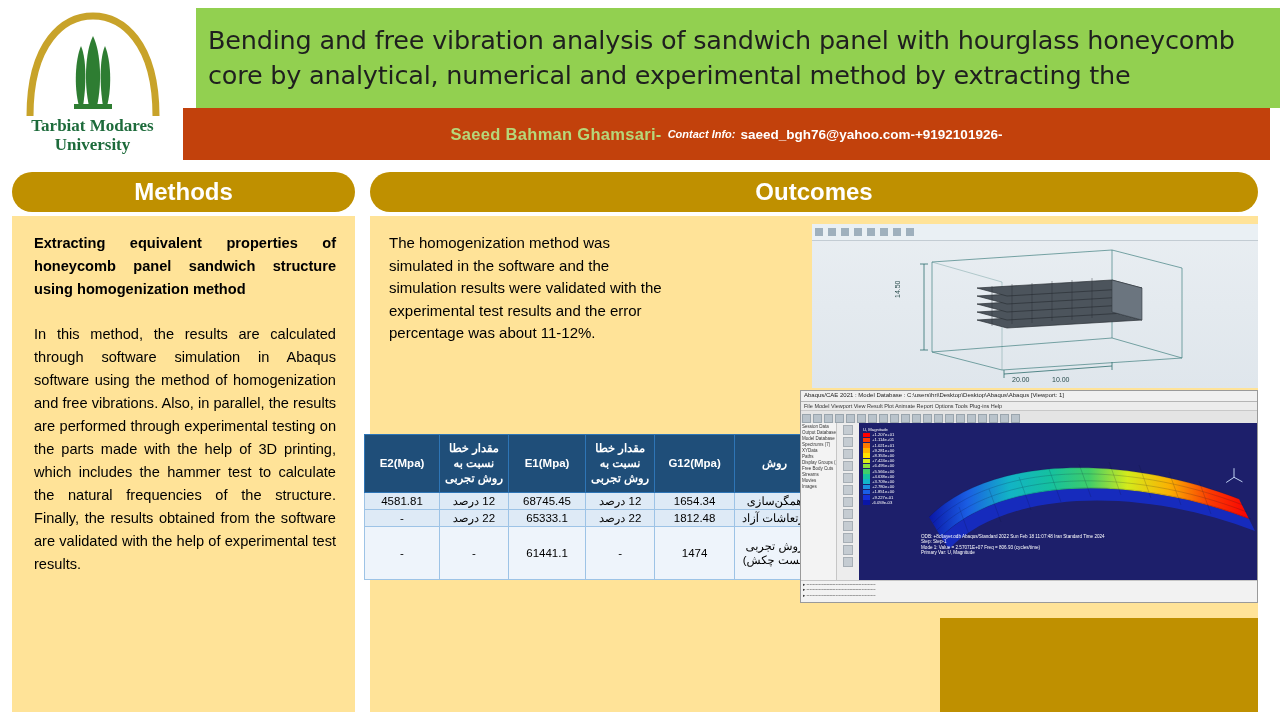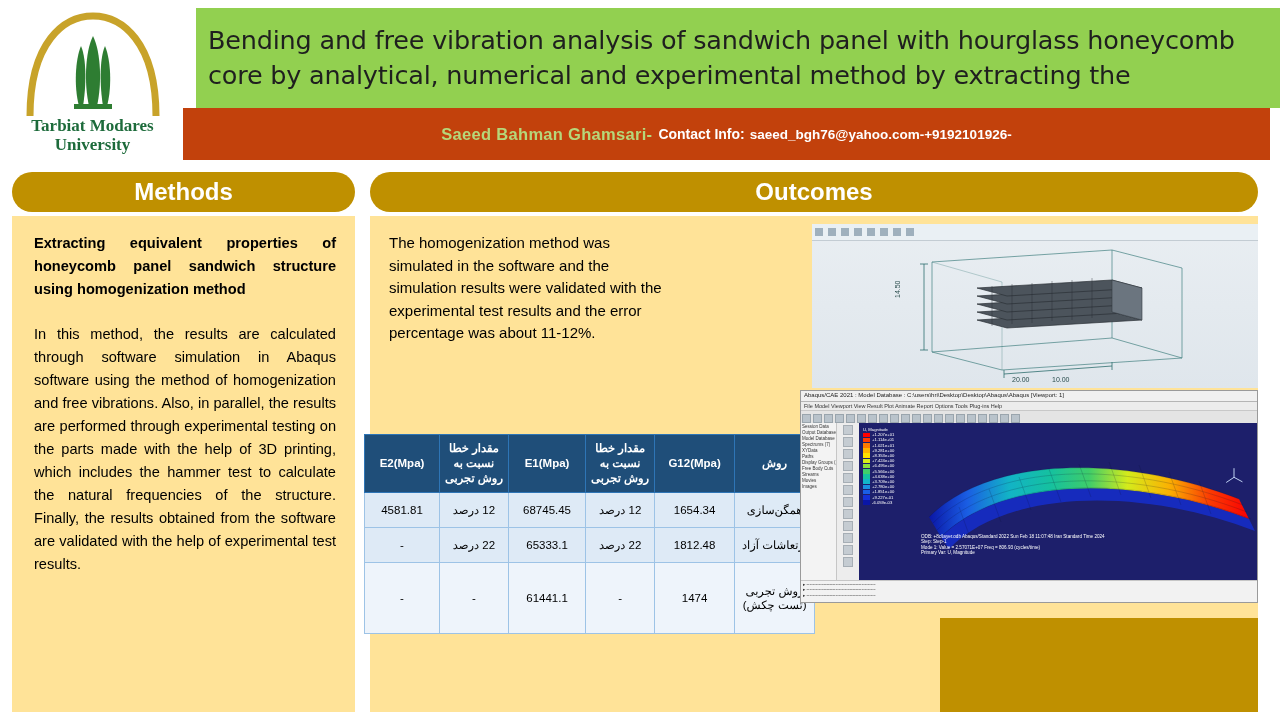--- a/index.html
+++ b/index.html
@@ -37,21 +37,21 @@
   }
 
   .author-bar{
     position:absolute;left:183px;top:108px;width:1087px;height:52px;
     background:#c2410c;display:flex;align-items:center;justify-content:center;
   }
   .author-name{
     color:#b6d77a;font-size:16.5px;font-weight:bold;letter-spacing:.3px;
   }
   .author-contact-label{
-    color:#ffffff;font-size:14px;font-weight:bold;margin-left:6px;
+    color:#ffffff;font-size:11px;font-style:italic;font-weight:bold;margin-left:6px;
   }
   .author-contact{
     color:#ffffff;font-size:13.5px;font-weight:bold;margin-left:5px;
   }
 
   
   .sec-head{
     position:absolute;height:40px;background:#bf9000;color:#ffffff;
     display:flex;align-items:center;justify-content:center;
     font-size:24px;font-weight:bold;border-radius:20px;
@@ -84,21 +84,21 @@
     position:absolute;left:364px;top:434px;width:451px;
     border-collapse:collapse;font-size:11.5px;
     direction:rtl;
   }
   .tbl th{
     background:#1f4e79;color:#ffffff;font-weight:bold;
     border:1px solid #2e75b6;padding:6px 4px;text-align:center;vertical-align:middle;
     line-height:15px;
   }
   .tbl td{
-    border:1px solid #9dc3e6;padding:10px 4px;text-align:center;vertical-align:middle;
+    border:1px solid #9dc3e6;padding:1px 4px;text-align:center;vertical-align:middle;
     color:#000;background:#deeaf6;font-size:11.5px;
   }
   .tbl tr.alt td{background:#eef4fb;}
   .tbl td.h{font-weight:normal;}
   .tbl .tall td{height:50px;}
 
   
   .img-top{
     position:absolute;left:812px;top:224px;width:446px;height:164px;
     background:#cfd6dc;overflow:hidden;

